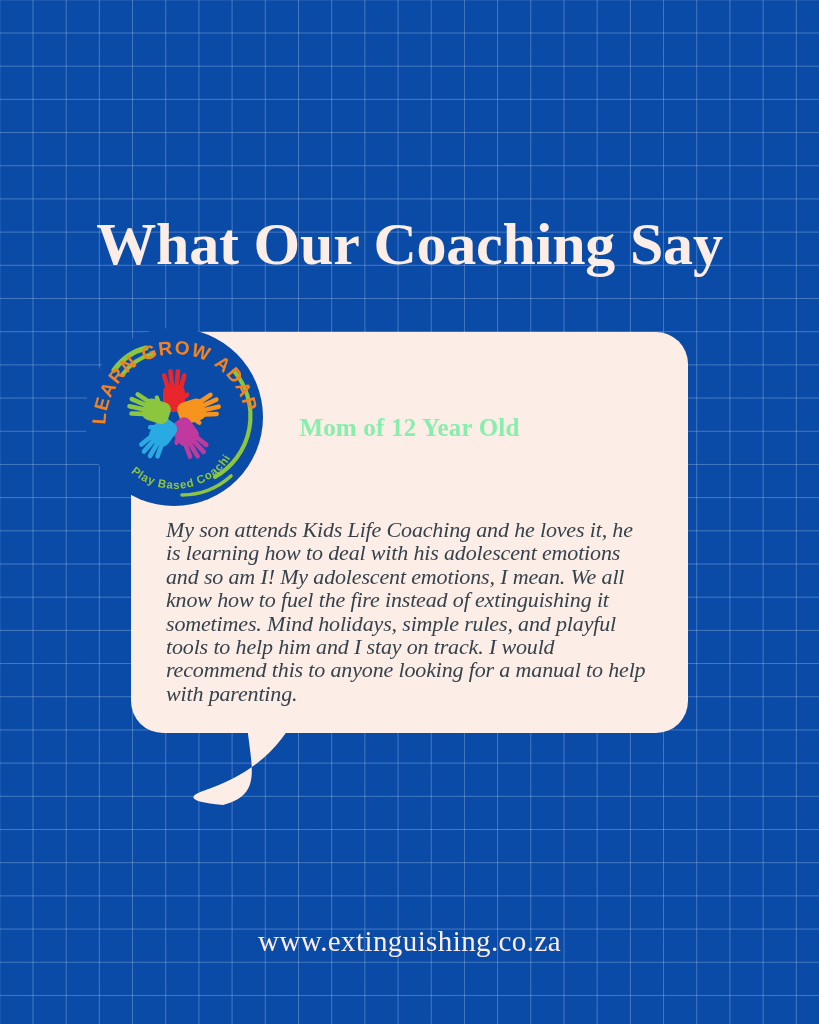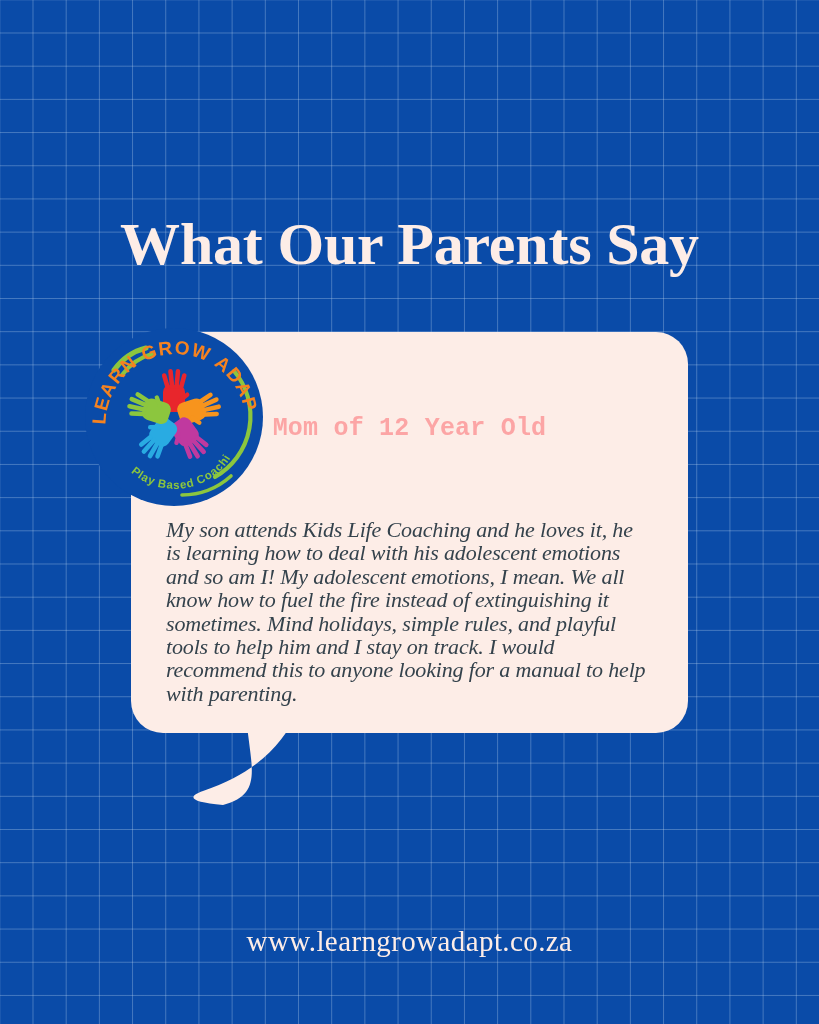--- a/index.html
+++ b/index.html
@@ -85,22 +85,22 @@
     height: 180px;
   }
 
   
   #who {
     position: absolute;
     left: 131px;
     top: 414px;
     width: 557px;
     text-align: center;
-    color: #fca5a5;
-    font-family: Liberation Mono, monospace;
+    color: #86efac;
+    font-family: Liberation Serif, serif;
     font-weight: bold;
     font-size: 25px;
     letter-spacing: 0.2px;
   }
   #quote {
     position: absolute;
     left: 166px;
     top: 518px;
     width: 482px;
     color: #34424C;
@@ -125,21 +125,21 @@
     letter-spacing: 0.4px;
   }
 </style>
 </head>
 <body>
 
 <div id="poster">
 
   <div id="grid"></div>
 
-  <div id="headline">What Our Parents Say</div>
+  <div id="headline">What Our Coaching Say</div>
 
   <div id="bubble-wrap">
     <svg id="bubble-tail" viewBox="0 0 557 470">
       <path d="M 115 380
                C 118 432, 135 462, 92 473
                C 60 470, 55 465, 72 459
                C 128 440, 150 412, 168 380 Z" fill="#FDEDE7"></path>
     </svg>
     <div id="bubble-body"></div>
   </div>
@@ -222,15 +222,15 @@
 
     <text font-family="'Liberation Sans', sans-serif" font-size="11.5" font-weight="bold" fill="#8CC63E" letter-spacing="0.7">
       <textPath href="#arcBottom" startOffset="8%">Play Based Coaching</textPath>
     </text>
   </svg>
 
   <div id="who">Mom of 12 Year Old</div>
 
   <div id="quote">My son attends Kids Life Coaching and he loves it, he is learning how to deal with his adolescent emotions and so am I! My adolescent emotions, I mean. We all know how to fuel the fire instead of extinguishing it sometimes. Mind holidays, simple rules, and playful tools to help him and I stay on track. I would recommend this to anyone looking for a manual to help with parenting.</div>
 
-  <div id="site">www.learngrowadapt.co.za</div>
+  <div id="site">www.extinguishing.co.za</div>
 
 </div>
 
 </body></html>

